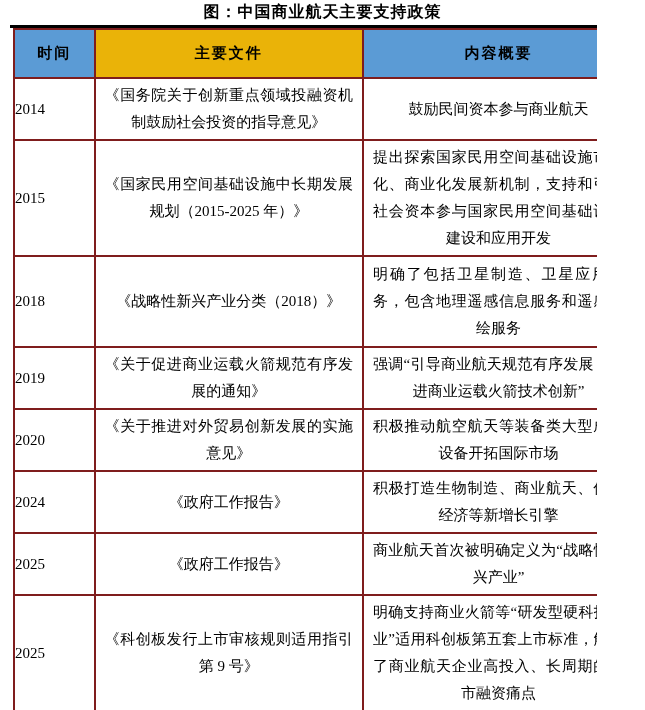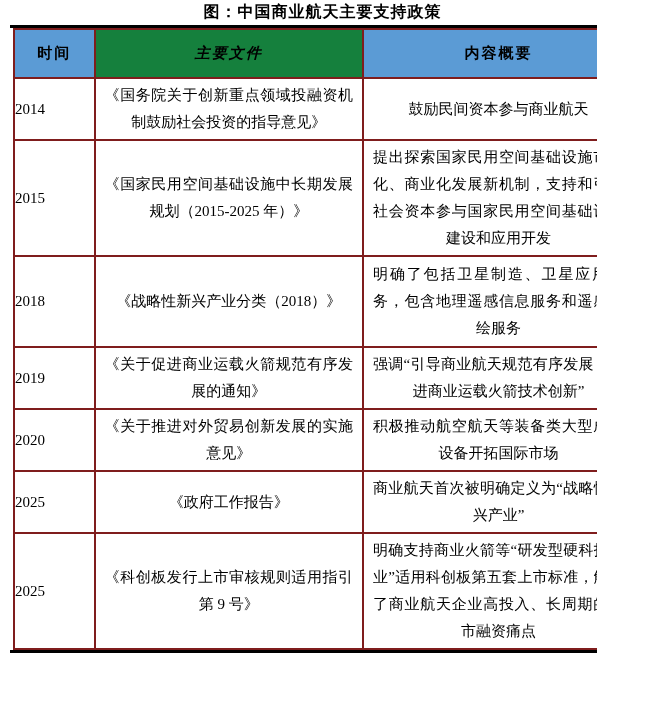--- a/index.html
+++ b/index.html
@@ -82,21 +82,21 @@
   <div class="table-wrap">
     <table class="policy">
       <colgroup>
         <col class="c-year">
           <col class="c-doc">
           <col class="c-sum">
       </colgroup>
       <tbody>
           <tr class="hdr">
         <th class="th-bg" style="background: rgb(91, 155, 213); color: rgb(0, 0, 0);">时间</th>
-        <th class="th-bg" style="background: #15803d; color: rgb(0, 0, 0); font-style: italic;">主要文件</th>
+        <th class="th-bg" style="background: #eab308; color: rgb(0, 0, 0);">主要文件</th>
         <th class="th-bg" style="background: rgb(91, 155, 213); color: rgb(0, 0, 0);">内容概要</th>
       </tr>
       <tr class="r0">
         <td class="year">2014</td>
         <td class="doc">《国务院关于创新重点领域投融资机制鼓励社会投资的指导意见》</td>
         <td class="sum">鼓励民间资本参与商业航天</td>
       </tr>
       <tr class="r1">
         <td class="year">2015</td>
         <td class="doc">《国家民用空间基础设施中长期发展规划（2015-2025 年）》</td>
@@ -110,20 +110,25 @@
       <tr class="r3">
         <td class="year">2019</td>
         <td class="doc">《关于促进商业运载火箭规范有序发展的通知》</td>
         <td class="sum">强调“引导商业航天规范有序发展，促进商业运载火箭技术创新”</td>
       </tr>
       <tr class="r4">
         <td class="year">2020</td>
         <td class="doc">《关于推进对外贸易创新发展的实施意见》</td>
         <td class="sum">积极推动航空航天等装备类大型成套设备开拓国际市场</td>
       </tr>
+      <tr class="r5">
+        <td class="year">2024</td>
+        <td class="doc">《政府工作报告》</td>
+        <td class="sum">积极打造生物制造、商业航天、低空经济等新增长引擎</td>
+      </tr>
       <tr class="r6">
         <td class="year">2025</td>
         <td class="doc">《政府工作报告》</td>
         <td class="sum">商业航天首次被明确定义为“战略性新兴产业”</td>
       </tr>
       <tr class="r7">
         <td class="year">2025</td>
         <td class="doc">《科创板发行上市审核规则适用指引第 9 号》</td>
         <td class="sum">明确支持商业火箭等“研发型硬科技企业”适用科创板第五套上市标准，解决了商业航天企业高投入、长周期的上市融资痛点</td>
       </tr>

